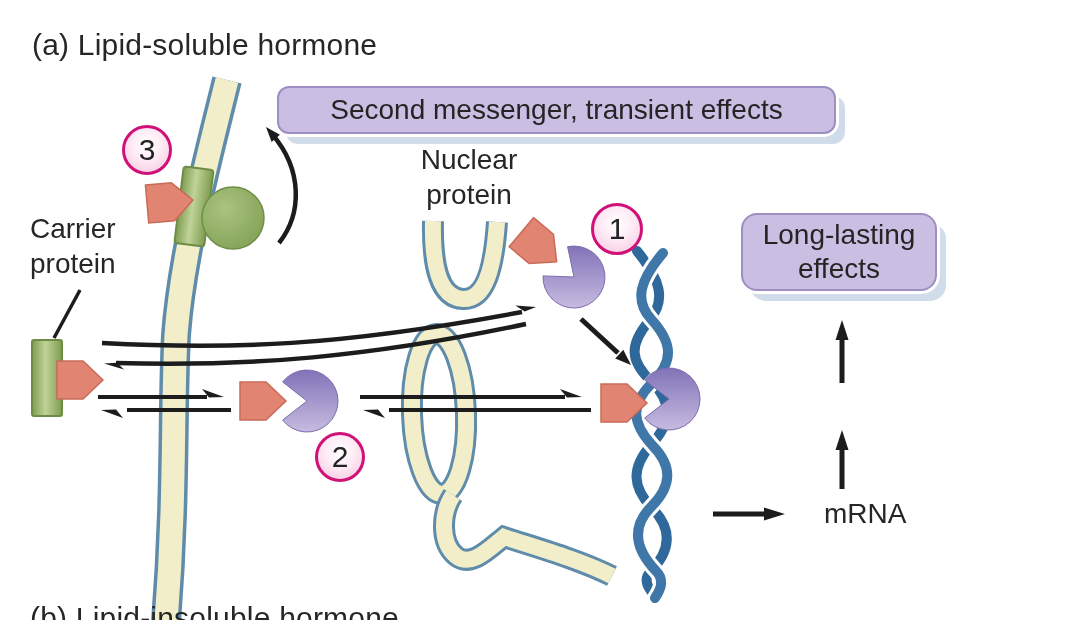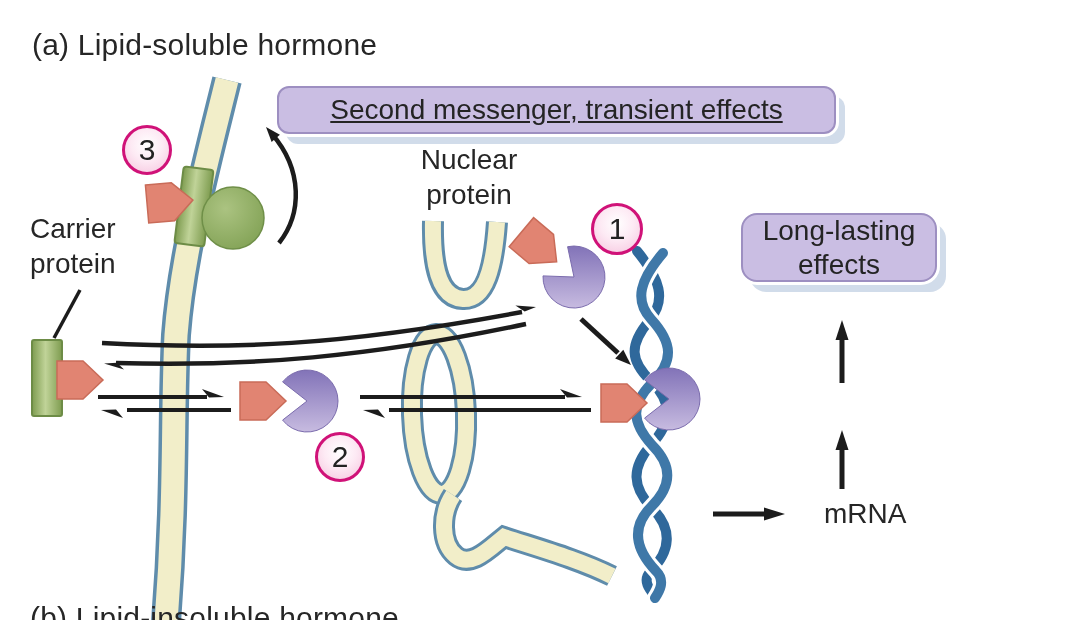--- a/index.html
+++ b/index.html
@@ -5,22 +5,22 @@
   html,body{margin:0;padding:0;background:#ffffff;}
   .stage{position:relative;width:1082px;height:620px;overflow:hidden;background:#ffffff;
          font-family:"Liberation Sans","DejaVu Sans",sans-serif;color:#262626;padding-left:40px;}
   .stage svg{position:absolute;left:0;top:0;z-index:1;}
   .txt{position:absolute;z-index:2;color:#262626;}
   .title{font-size:30px;letter-spacing:0.2px;}
   .callout{position:absolute;z-index:2;background:#cabee3;border:2px solid #9d8fc1;
            color:#242424;text-align:center;
            box-shadow:0 0 0 3px #ffffff, 9px 10px 0 rgba(193,208,227,0.75);}
   .callout.sm{left:277px;top:86px;width:555px;height:44px;border-radius:12px;
-              font-size:28px;line-height:44px;white-space:nowrap;text-decoration:underline;}
-  .callout.ll{left:741px;top:213px;width:196px;height:69px;border-radius:16px;
+              font-size:28px;line-height:44px;white-space:nowrap;}
+  .callout.ll{left:741px;top:213px;width:196px;height:78px;border-radius:16px;
               font-size:28px;line-height:34px;display:flex;align-items:center;justify-content:center;
               padding:0 8px;box-sizing:border-box;}
   .stepcircle{position:absolute;z-index:3;width:50px;height:50px;border-radius:50%;
               border:3px solid #d01278;box-sizing:border-box;
               background:radial-gradient(circle at 50% 38%,#ffffff 0%,#fdeaf4 45%,#f5c3dd 100%);
               display:flex;align-items:center;justify-content:center;
               font-size:30px;color:#222222;}
   .lbl{font-size:28px;line-height:35px;}
 </style>
 </head>

